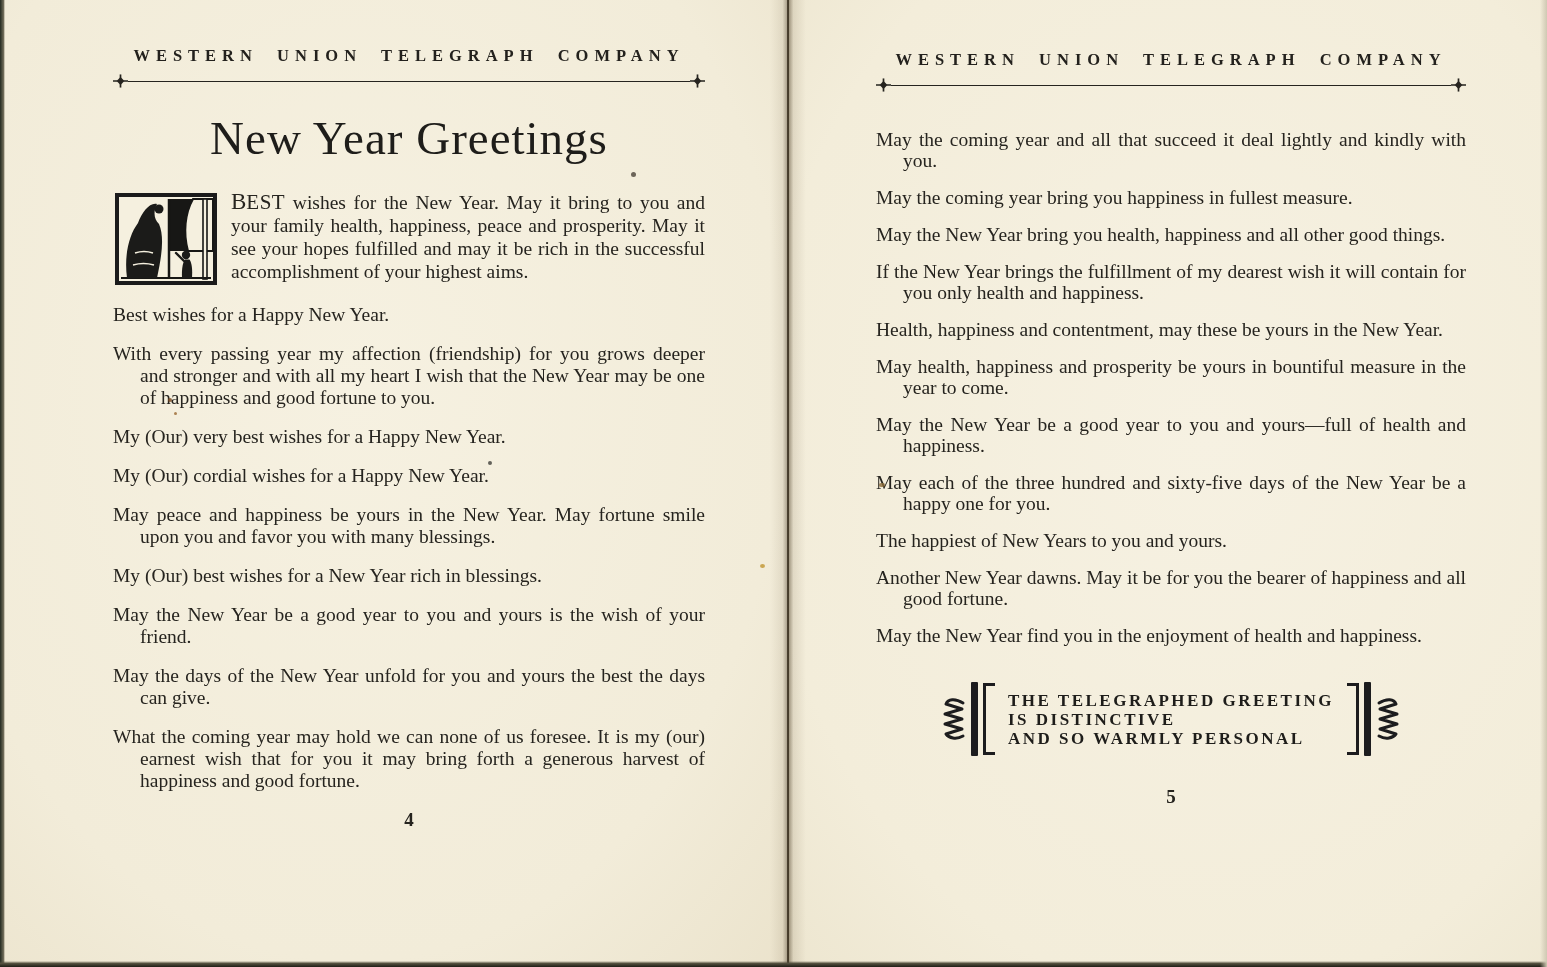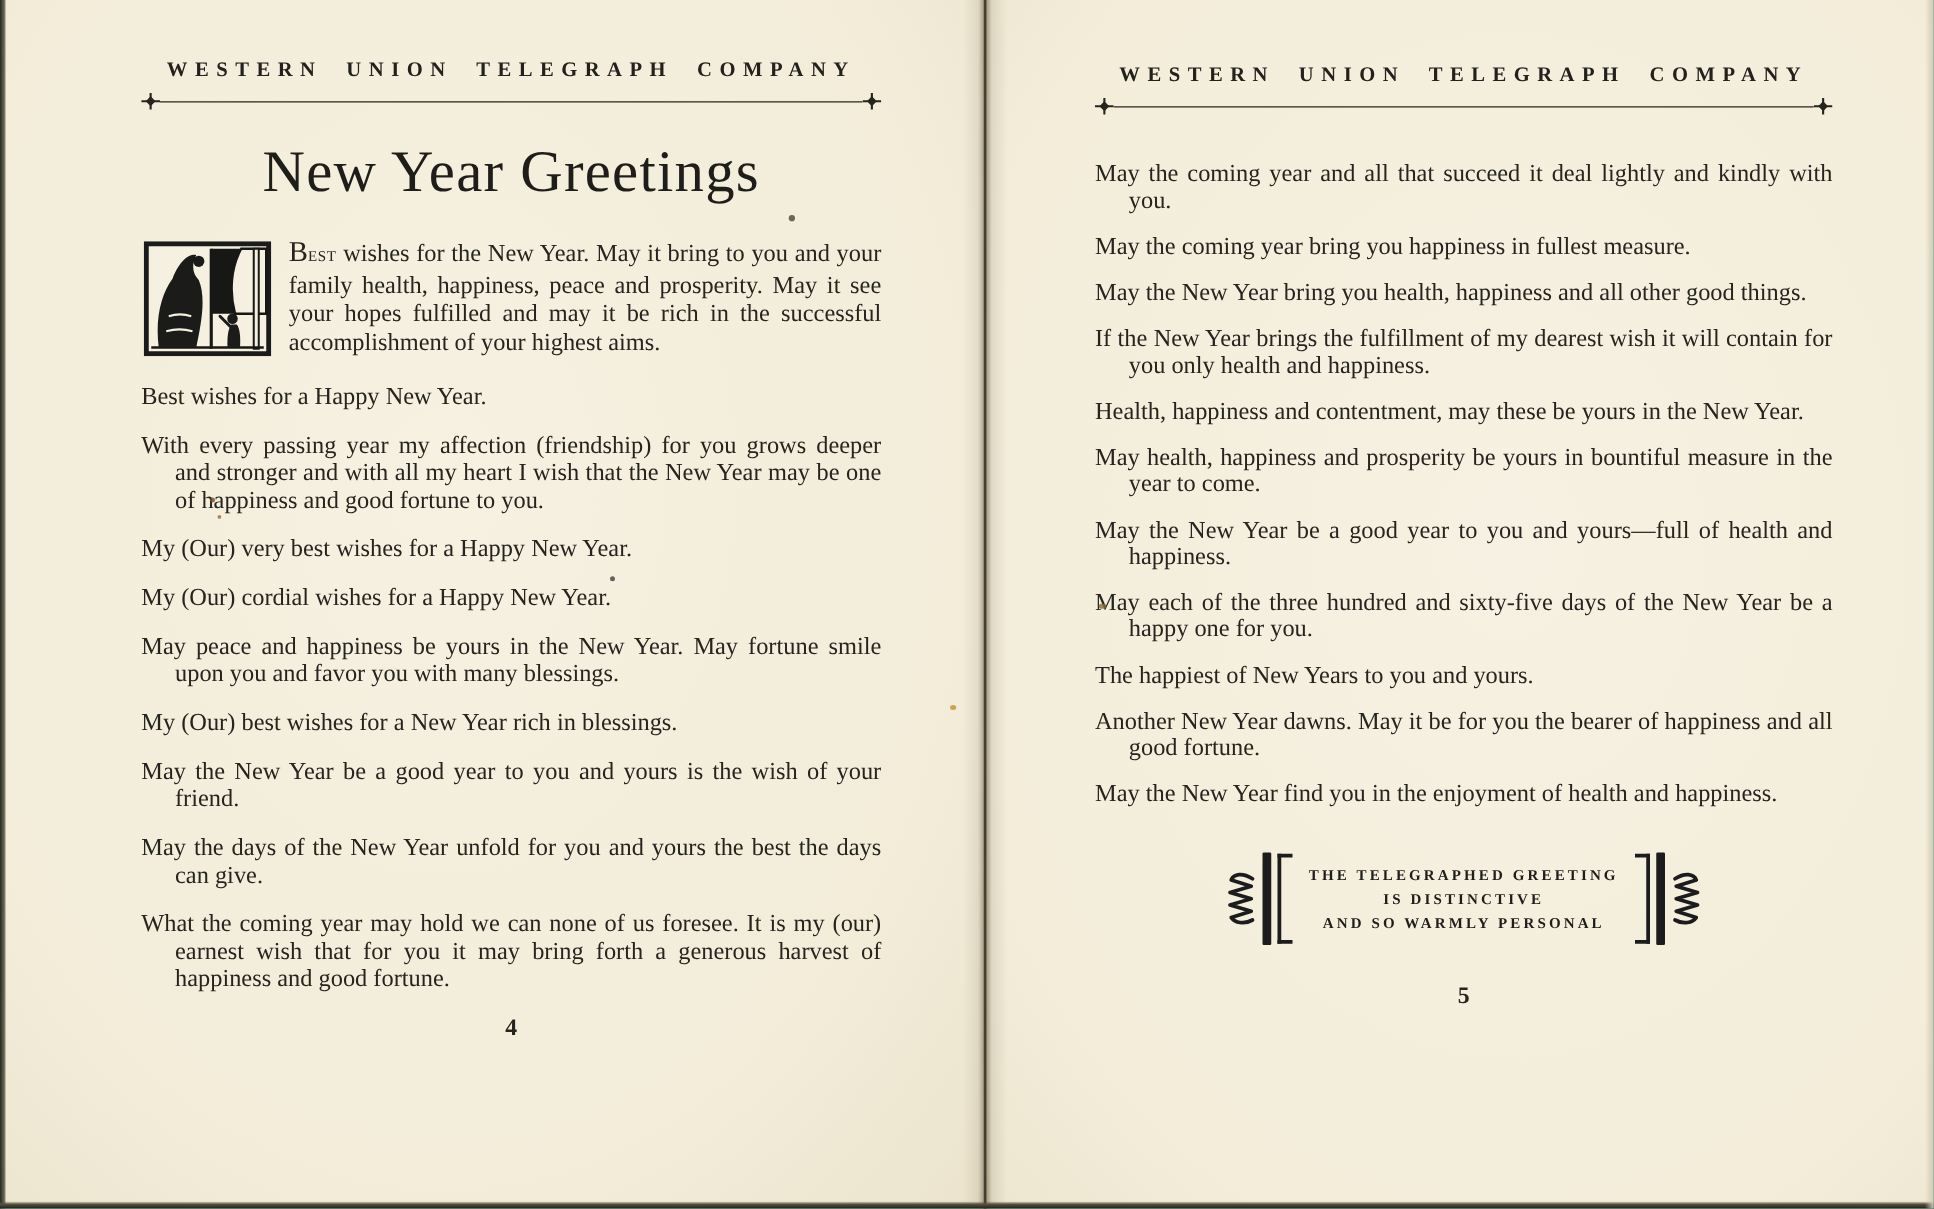--- a/index.html
+++ b/index.html
@@ -1,21 +1,21 @@
 <!DOCTYPE html>
 <html><head>
 <meta charset="utf-8">
 <style>
   * { box-sizing: border-box; }
   html, body { margin: 0; padding: 0; }
   body { background: #49463c; font-family: "Liberation Serif", serif; }
 
   .scan {
     position: relative; width: 1547px; height: 967px; margin: 0 auto;
-    background: #14b8a6; overflow: hidden; color: #26241f;
+    background: #e5e5e5; overflow: hidden; color: #26241f;
   }
   .leftpage-bg {
     position: absolute; left: 0; top: 0; width: 789px; height: 967px;
     background: radial-gradient(ellipse at 45% 40%, #f6f1e1 0%, #f2ecd9 70%, #ebe3cc 100%);
   }
   .rightpage-bg {
     position: absolute; left: 789px; top: 0; width: 758px; height: 967px;
     background: radial-gradient(ellipse at 55% 45%, #f6f1e2 0%, #f3edda 75%, #ede6d0 100%);
   }
   .gutter {
@@ -43,21 +43,21 @@
   .rule-line { flex: 1; height: 0; border-top: 1.6px solid #26241f; }
   .finial { flex: 0 0 auto; width: 15px; height: 16px; }
 
   .page-title {
     font-size: 47px; font-weight: normal; text-align: center;
     margin-top: 22px; letter-spacing: 1px; color: #1e1d1a;
   }
 
   .lead { margin-top: 25px; text-align: justify; font-size: 19.5px; line-height: 23px; }
   .lead .cap { font-size: 23px; }
-  .lead .sc  { font-size: 12px; letter-spacing: .5px; }
+  .lead .sc  { font-size: 21px; letter-spacing: .5px; }
   .woodcut { float: left; width: 102px; height: 92px; margin: 3px 14px 0 2px; }
 
   .paras p {
     margin: 0 0 17px; font-size: 19.5px; line-height: 22px;
     text-align: justify; padding-left: 27px; text-indent: -27px;
   }
   .paras.paras-left  { margin-top: 21px; }
   .paras.paras-right { margin-top: 36px; }
   .paras.paras-right p { line-height: 21px; margin-bottom: 13px; margin-top: 16px; }
 
@@ -66,21 +66,21 @@
   .page-number.right-num { margin-top: 30px; }
 
   .orn-row { display: flex; justify-content: center; align-items: center; margin-top: 36px; gap: 5px; }
   .squiggle { width: 26px; height: 46px; }
   .squiggle.flip { transform: scaleX(-1); }
   .orn-bar { width: 7px; height: 74px; background: #1c1c1e; border-radius: 1px; }
   .bracket { width: 12px; height: 72px; }
   .bracket.l { border-left: 3.5px solid #1c1c1e; border-top: 3.5px solid #1c1c1e; border-bottom: 3.5px solid #1c1c1e; }
   .bracket.r { border-right: 3.5px solid #1c1c1e; border-top: 3.5px solid #1c1c1e; border-bottom: 3.5px solid #1c1c1e; }
   .orn-text {
-    padding: 0 8px; text-align: center; font-weight: bold; font-size: 12px;
+    padding: 0 8px; font-weight: bold; font-size: 17px;
     letter-spacing: 2.5px; line-height: 19px; white-space: nowrap; color: #1e1d1a;
   }
 
   .speck { position: absolute; border-radius: 50%; }
 </style>
 </head>
 <body>
 
 <div class="scan">
   <div class="leftpage-bg"></div>

